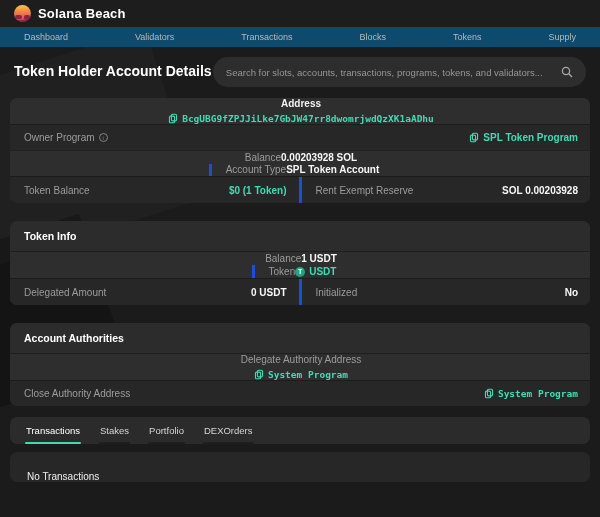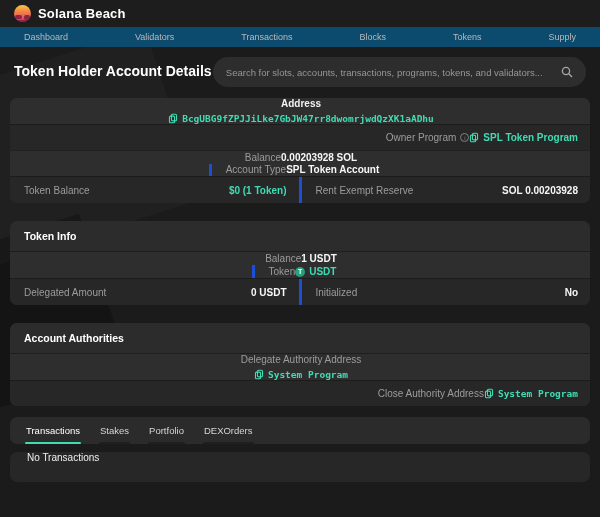--- a/index.html
+++ b/index.html
@@ -60,21 +60,21 @@
   
   .card{border-radius:7px;overflow:hidden;background:#272727;margin-bottom:18px;}
   .card-header{
     height:31px;display:flex;align-items:center;padding:0 14px;background:#2c2c2c;
     font-size:10.5px;font-weight:bold;color:#ffffff;border-bottom:1px solid #1e1e1e;
   }
   .row{min-height:26px;display:flex;align-items:center;font-size:10px;}
   .row.single{justify-content:space-between;padding:0 12px 0 14px;}
   .row + .row{border-top:1px solid rgba(0,0,0,0.28);}
   .row.light{background:#2e2e2e;flex-direction:column;}
-  .row.dark{background:#272727;justify-content:flex-end;}
+  .row.dark{background:#272727;}
   .cell{flex:1;display:flex;align-items:center;justify-content:space-between;
         padding:0 12px 0 14px;height:26px;}
   .cell + .cell{border-left:3px solid #1d4ed8;}
   .label{color:#9c9c9c;display:flex;align-items:center;gap:4px;}
   .label.strong{color:#f2f2f2;font-weight:bold;}
   .value{color:#f7f7f7;font-weight:bold;}
   .value.link{color:var(--accent);display:flex;align-items:center;gap:4px;cursor:pointer;}
   .mono{font-family:"DejaVu Sans Mono",monospace;font-size:9.5px;}
   .copy-icon{display:flex;flex:0 0 auto;cursor:pointer;}
   .info-icon{
@@ -96,21 +96,21 @@
   .tab{
     position:relative;display:flex;align-items:center;padding:0 10px;
     font-size:9.5px;color:#d6d6d6;cursor:pointer;
   }
   .tab .underline{position:absolute;left:9px;right:9px;bottom:0;height:2px;background:#1f1f1f;border-radius:1px;}
   .tab.active{color:#ffffff;}
   .tab.active .underline{background:var(--accent);}
 
   
   .empty-card{
-    height:30px;border-radius:7px;background:#272727;display:flex;align-items:flex-start;
+    height:30px;border-radius:7px;background:#272727;display:flex;align-items:flex-end;
     padding:0 17px;font-size:10px;color:#efefef;margin-bottom:9px;
   }
 </style>
 </head>
 <body>
 
 <div class="bg-deco one"></div>
 <div class="bg-deco two"></div>
 
 <header class="app-header">

